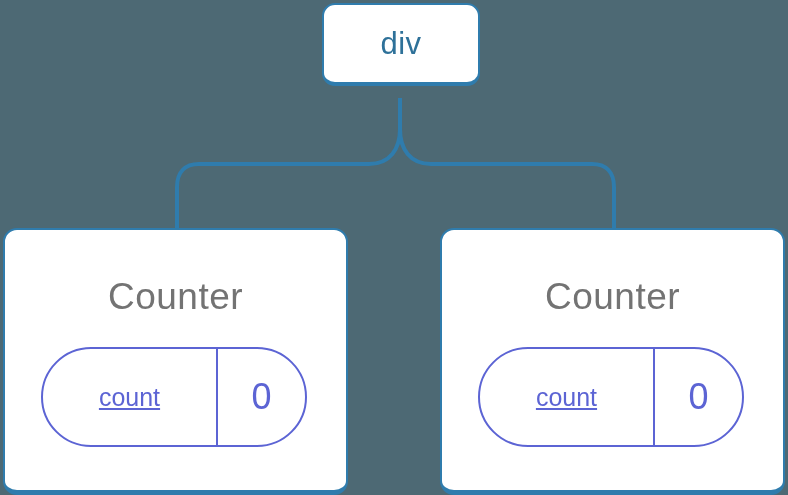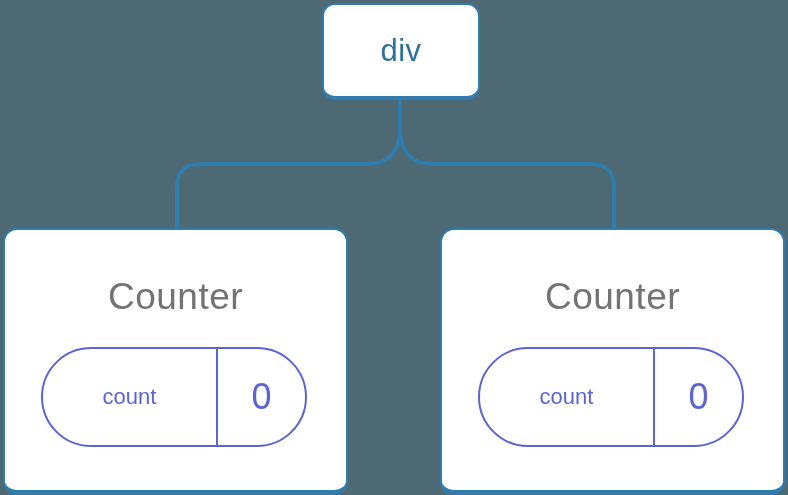--- a/index.html
+++ b/index.html
@@ -27,21 +27,21 @@
   .node {
     position: absolute;
     background: #ffffff;
     border: 2.5px solid #2F7CAD;
     box-sizing: border-box;
   }
   .root-node {
     left: 322px;
     top: 3px;
     width: 158px;
-    height: 97px;
+    height: 83px;
     border-radius: 13px;
     border-bottom-width: 4.5px;
     display: flex;
     align-items: center;
     justify-content: center;
   }
   .root-label {
     font-size: 31px;
     font-weight: 500;
     color: #2E7199;
@@ -79,22 +79,23 @@
     display: flex;
     align-items: stretch;
     background: #ffffff;
   }
   .pill-key {
     flex: 0 0 173px;
     border-right: 2px solid #5C64D4;
     display: flex;
     align-items: center;
     justify-content: center;
-    font-size: 22px;
+    font-size: 25px;
     color: #5C64D4;
+    text-decoration: underline;
   }
   .pill-value {
     flex: 1 1 auto;
     display: flex;
     align-items: center;
     justify-content: center;
     font-size: 36px;
     color: #5C64D4;
   }
 </style>

